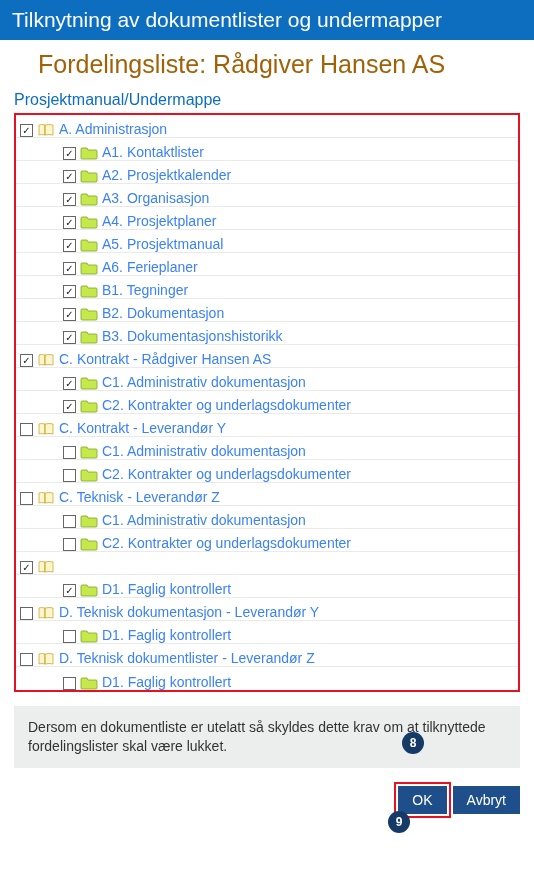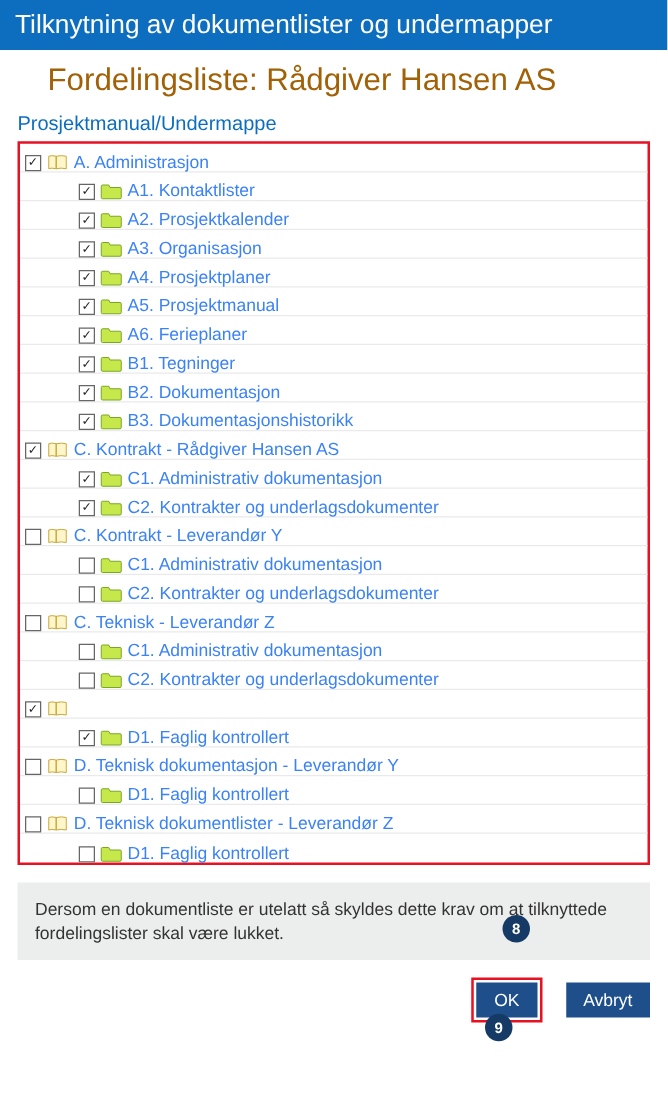--- a/index.html
+++ b/index.html
@@ -66,21 +66,21 @@
       margin: 14px 14px 0 14px;
       background: #eceded;
       padding: 12px 14px;
       font-size: 14px;
       color: #333;
       line-height: 1.35;
     }
     .button-row {
       display: flex;
       justify-content: flex-end;
-      gap: 23px;
+      gap: 6px;
       padding: 18px 14px 0 14px;
       position: relative;
       align-items: center;
     }
     .btn {
       background: #1e4f8a;
       color: #fff;
       border: none;
       font-size: 14px;
       padding: 6px 14px;

